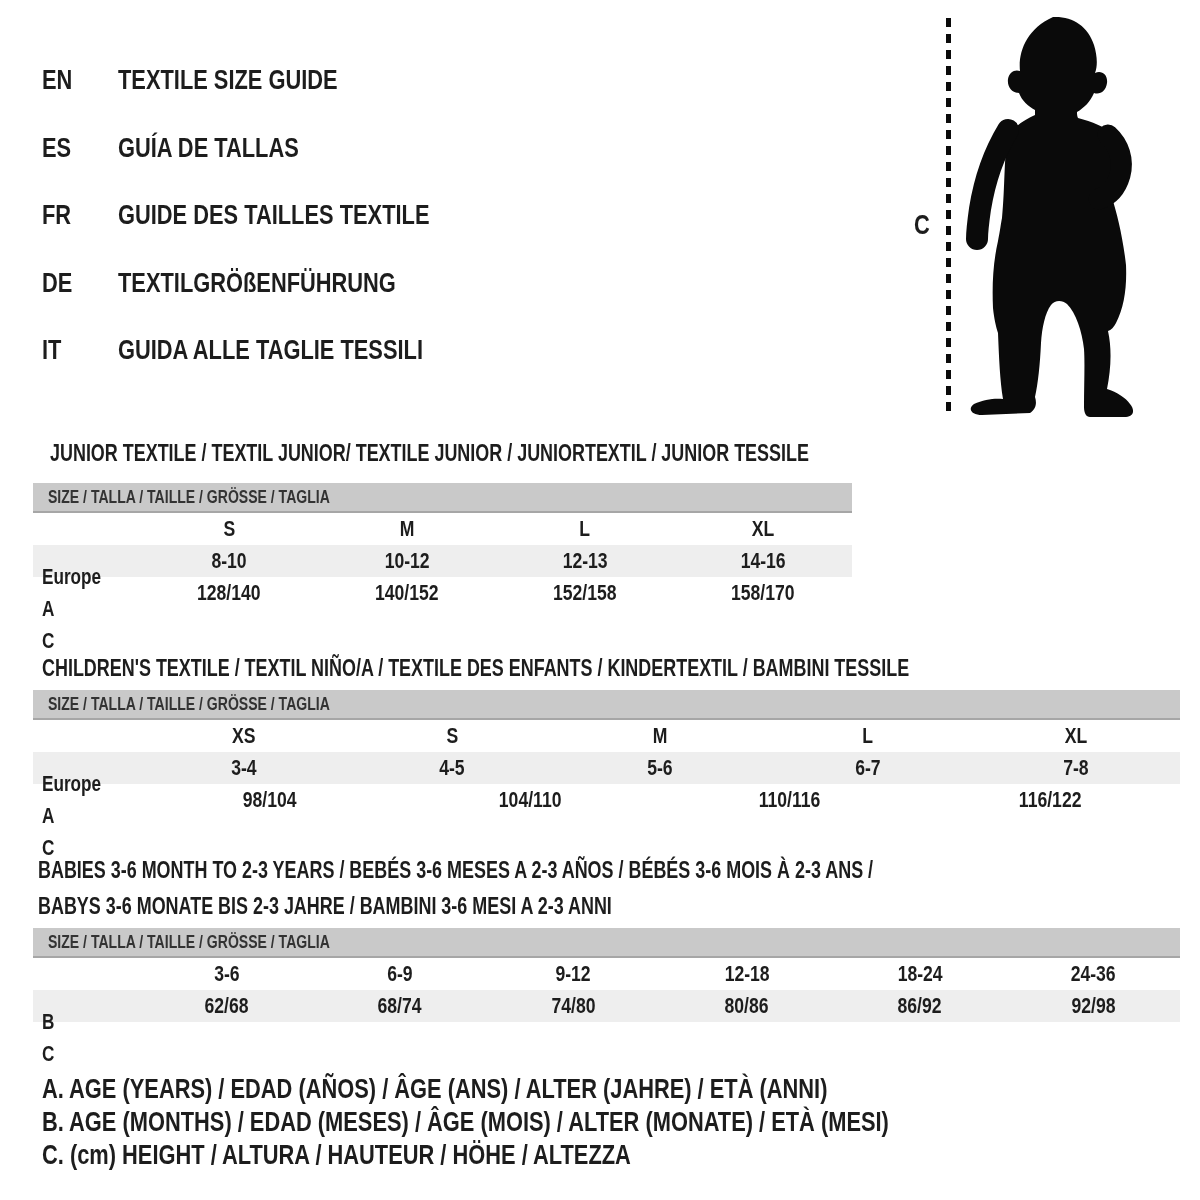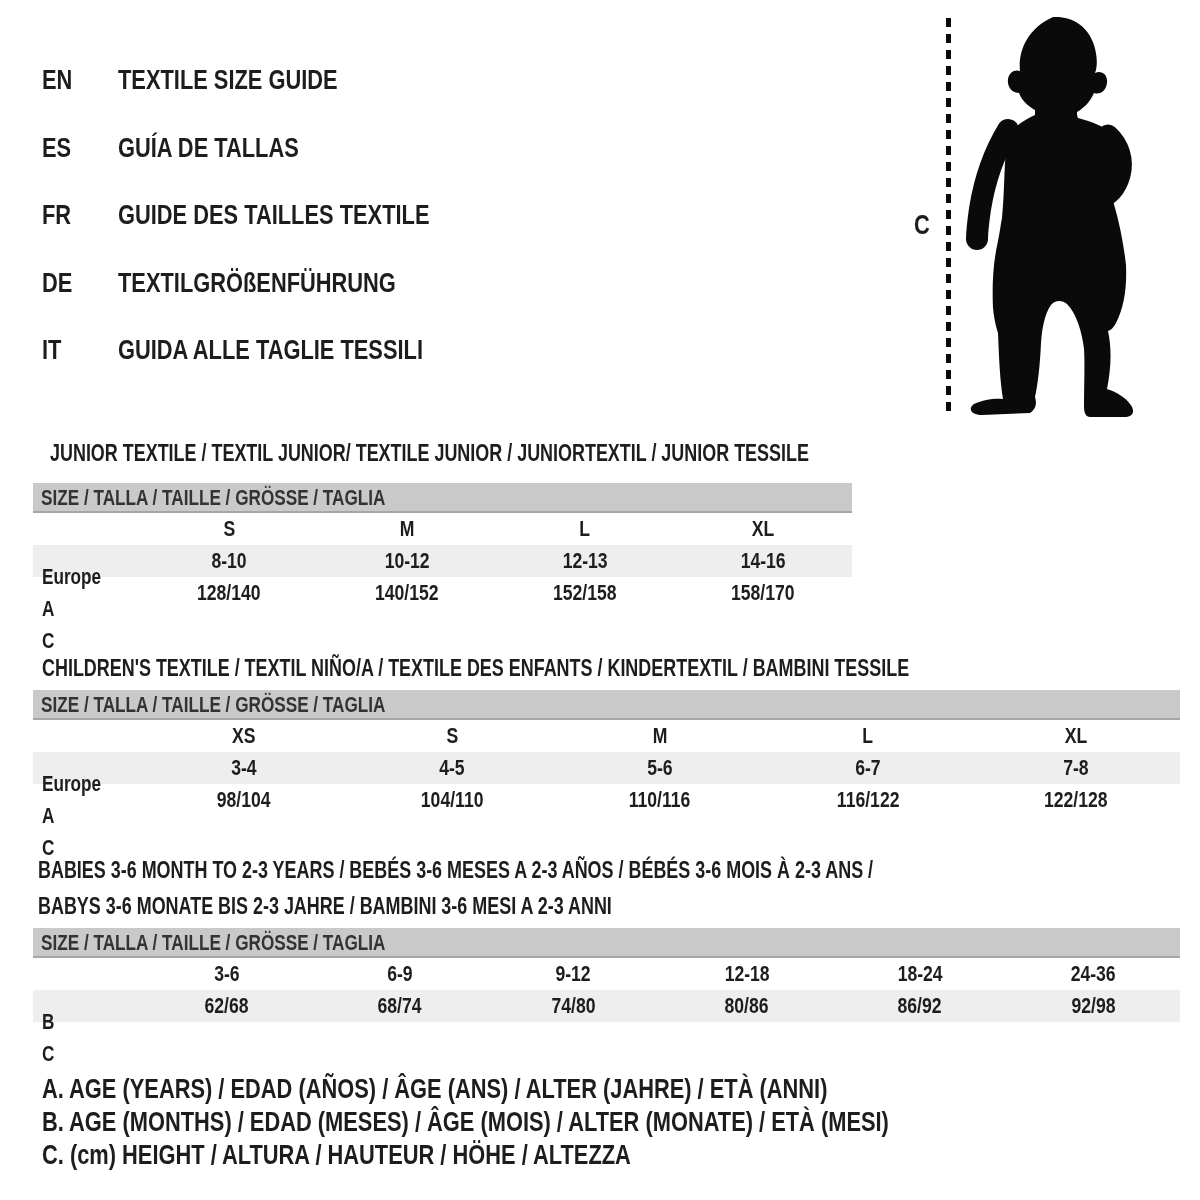--- a/index.html
+++ b/index.html
@@ -36,21 +36,21 @@
 
   
   .sect-title{position:absolute;font-size:23px;line-height:25px;}
   .babies-title{position:absolute;font-size:23px;line-height:36px;}
 
   
   .sg-table{position:absolute;}
   .size-bar{
     height:28px;line-height:29px;background:var(--bar-bg);
     border-bottom:2px solid var(--bar-border);
-    padding-left:8px;font-size:22px;color:var(--bar-ink);
+    padding-left:15px;font-size:18px;color:var(--bar-ink);
   }
   .trow{display:flex;height:32px;line-height:32px;font-size:22px;}
   .trow.striped{background:var(--stripe);}
   .rlabel{width:98px;padding-left:9px;flex:none;text-align:left;margin-top:48px;}
   .cell{flex:1 1 0;text-align:center;}
 
   
   .footnotes{position:absolute;left:42px;top:1072px;}
   .foot-row{height:33px;line-height:33px;font-size:28px;}
 </style>
@@ -180,21 +180,20 @@
       <div class="cell"><span class="czc">5-6</span></div>
       <div class="cell"><span class="czc">6-7</span></div>
       <div class="cell"><span class="czc">7-8</span></div>
     </div>
     <div class="trow">
       <div class="rlabel"><span class="cz">C</span></div>
       <div class="cell"><span class="czc">98/104</span></div>
       <div class="cell"><span class="czc">104/110</span></div>
       <div class="cell"><span class="czc">110/116</span></div>
       <div class="cell"><span class="czc">116/122</span></div>
-      <div class="cell"><span class="czc">122/128</span></div>
     </div>
   </div>
 
   <div class="babies-title" style="left:38px;top:852px;">
     <div><span class="cz">BABIES 3-6 MONTH TO 2-3 YEARS / BEBÉS 3-6 MESES A 2-3 AÑOS / BÉBÉS 3-6 MOIS À 2-3 ANS /</span></div>
     <div><span class="cz">BABYS 3-6 MONATE BIS 2-3 JAHRE / BAMBINI 3-6 MESI A 2-3 ANNI</span></div>
   </div>
   <div class="sg-table" style="left:33px;top:928px;width:1147px;">
     <div class="size-bar">
       <span class="cz">SIZE / TALLA / TAILLE / GRÖSSE / TAGLIA</span>

